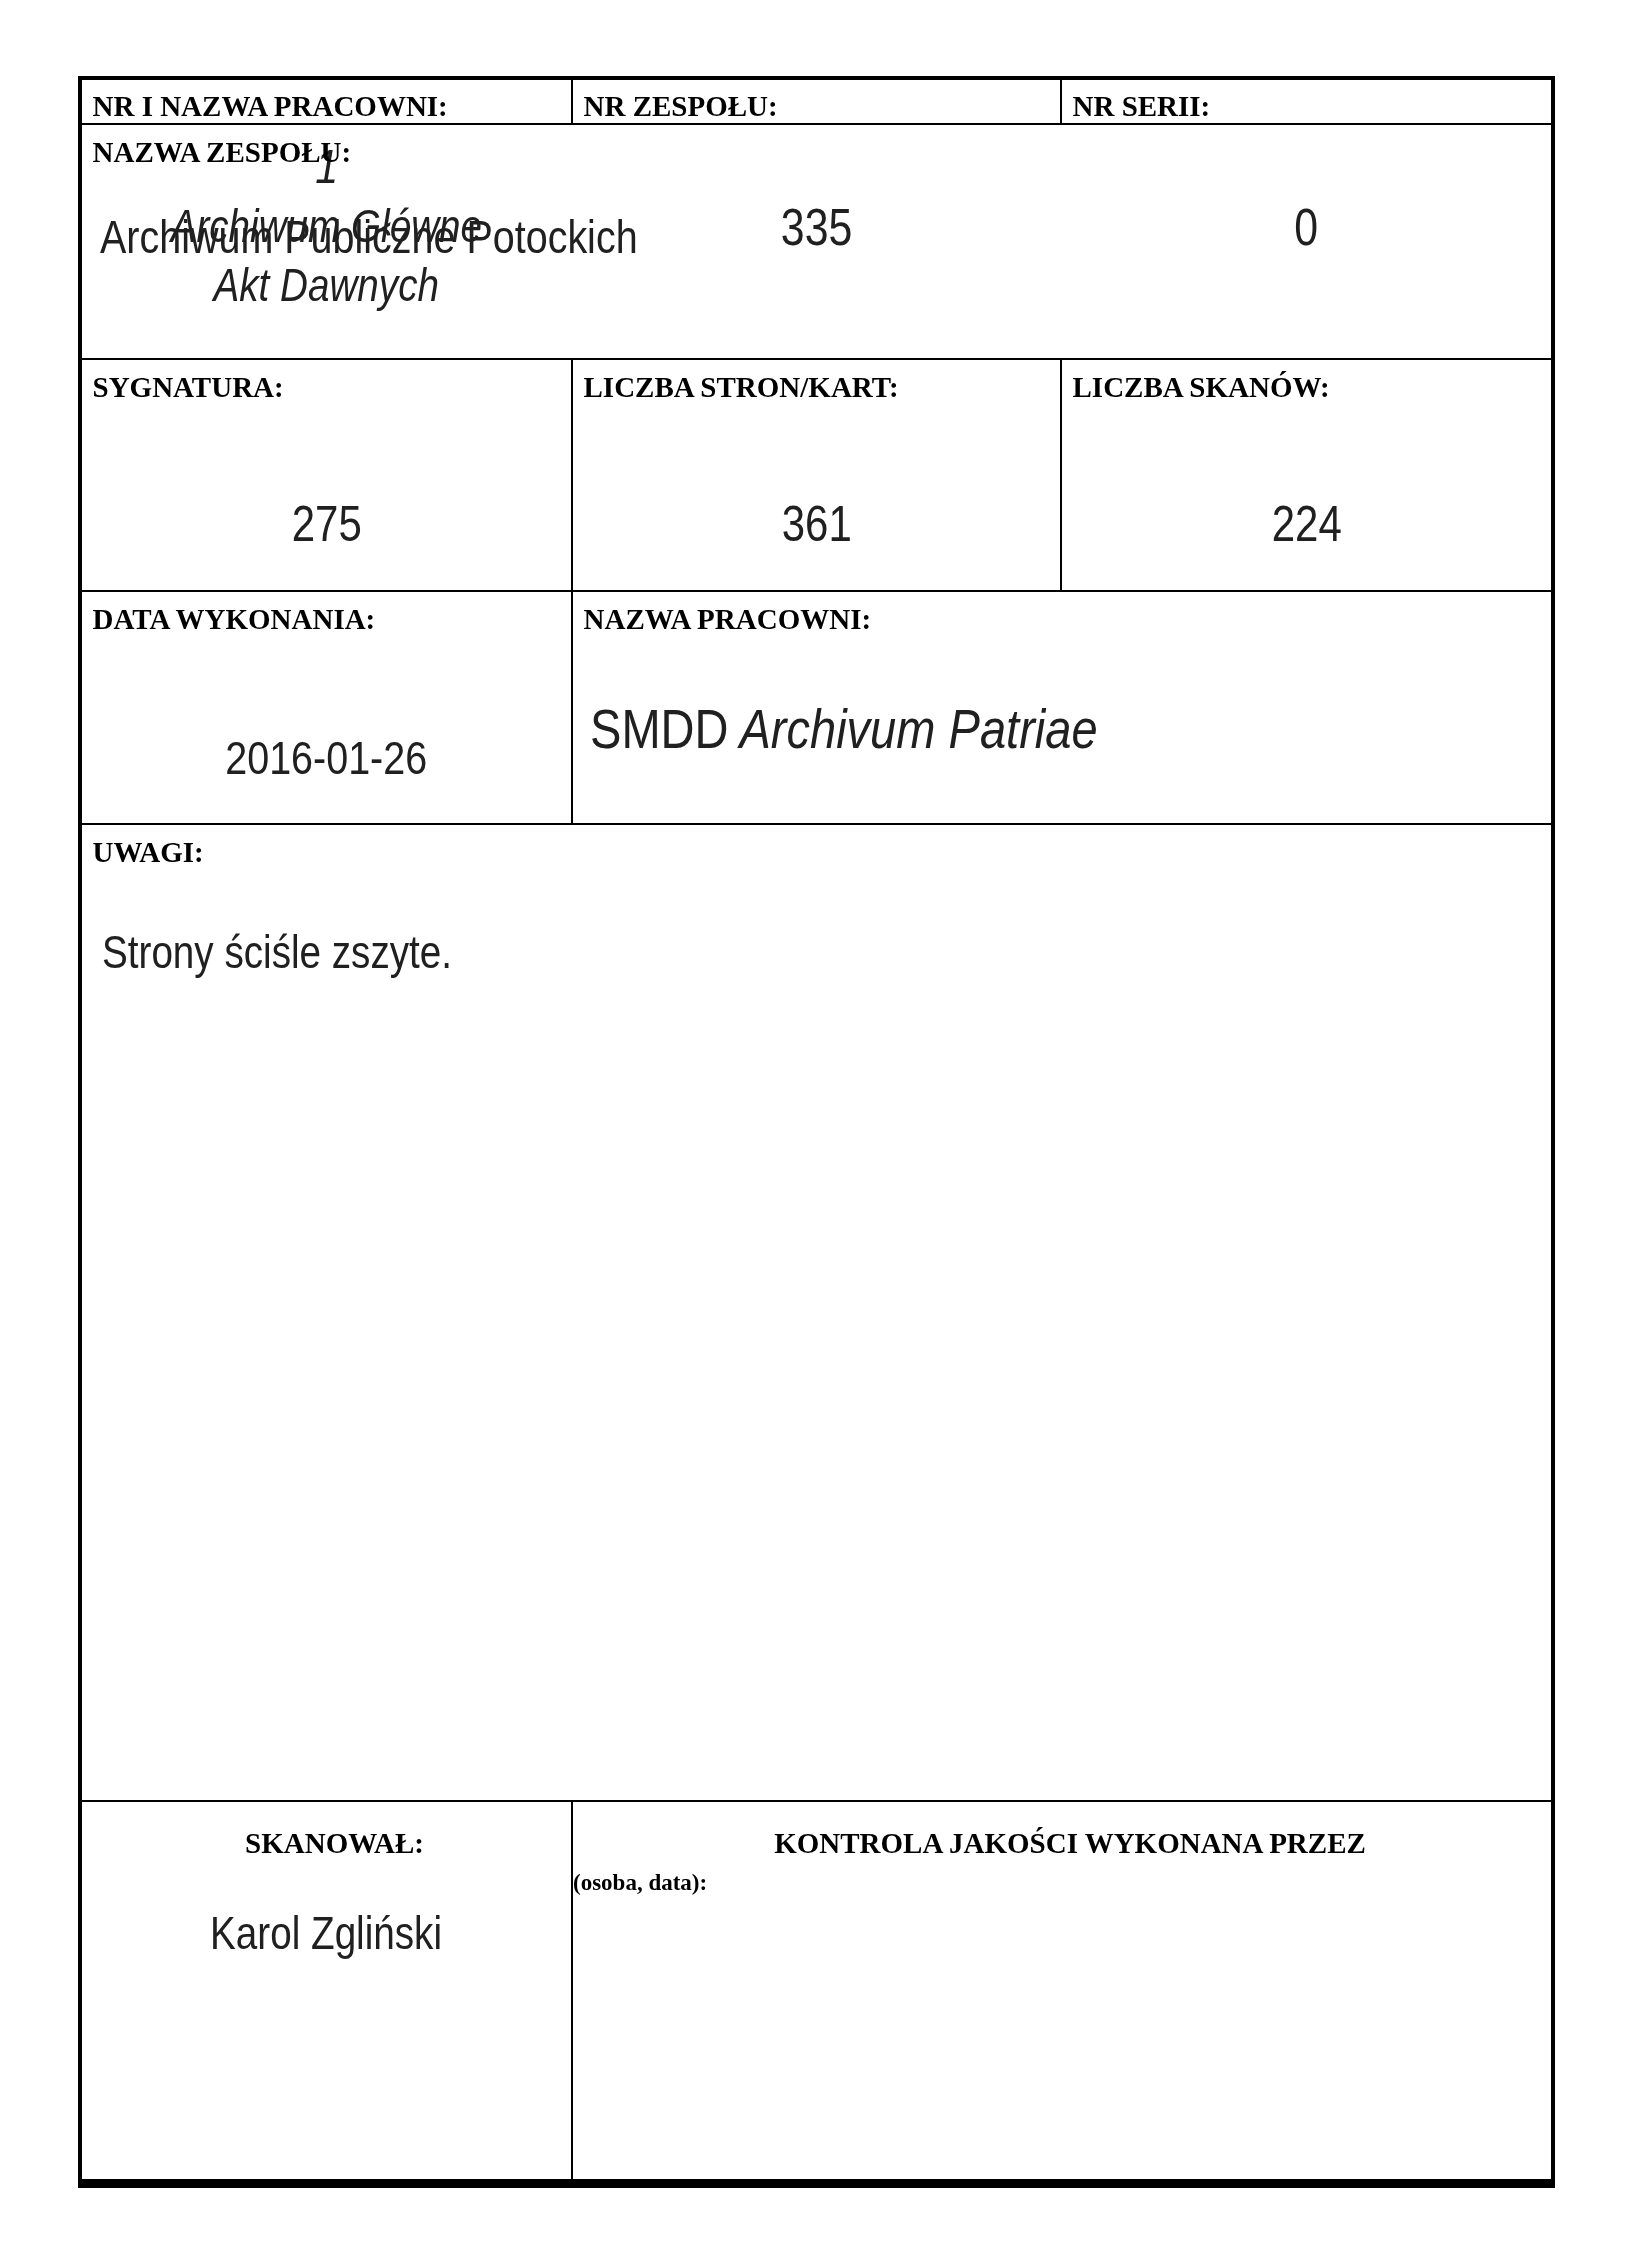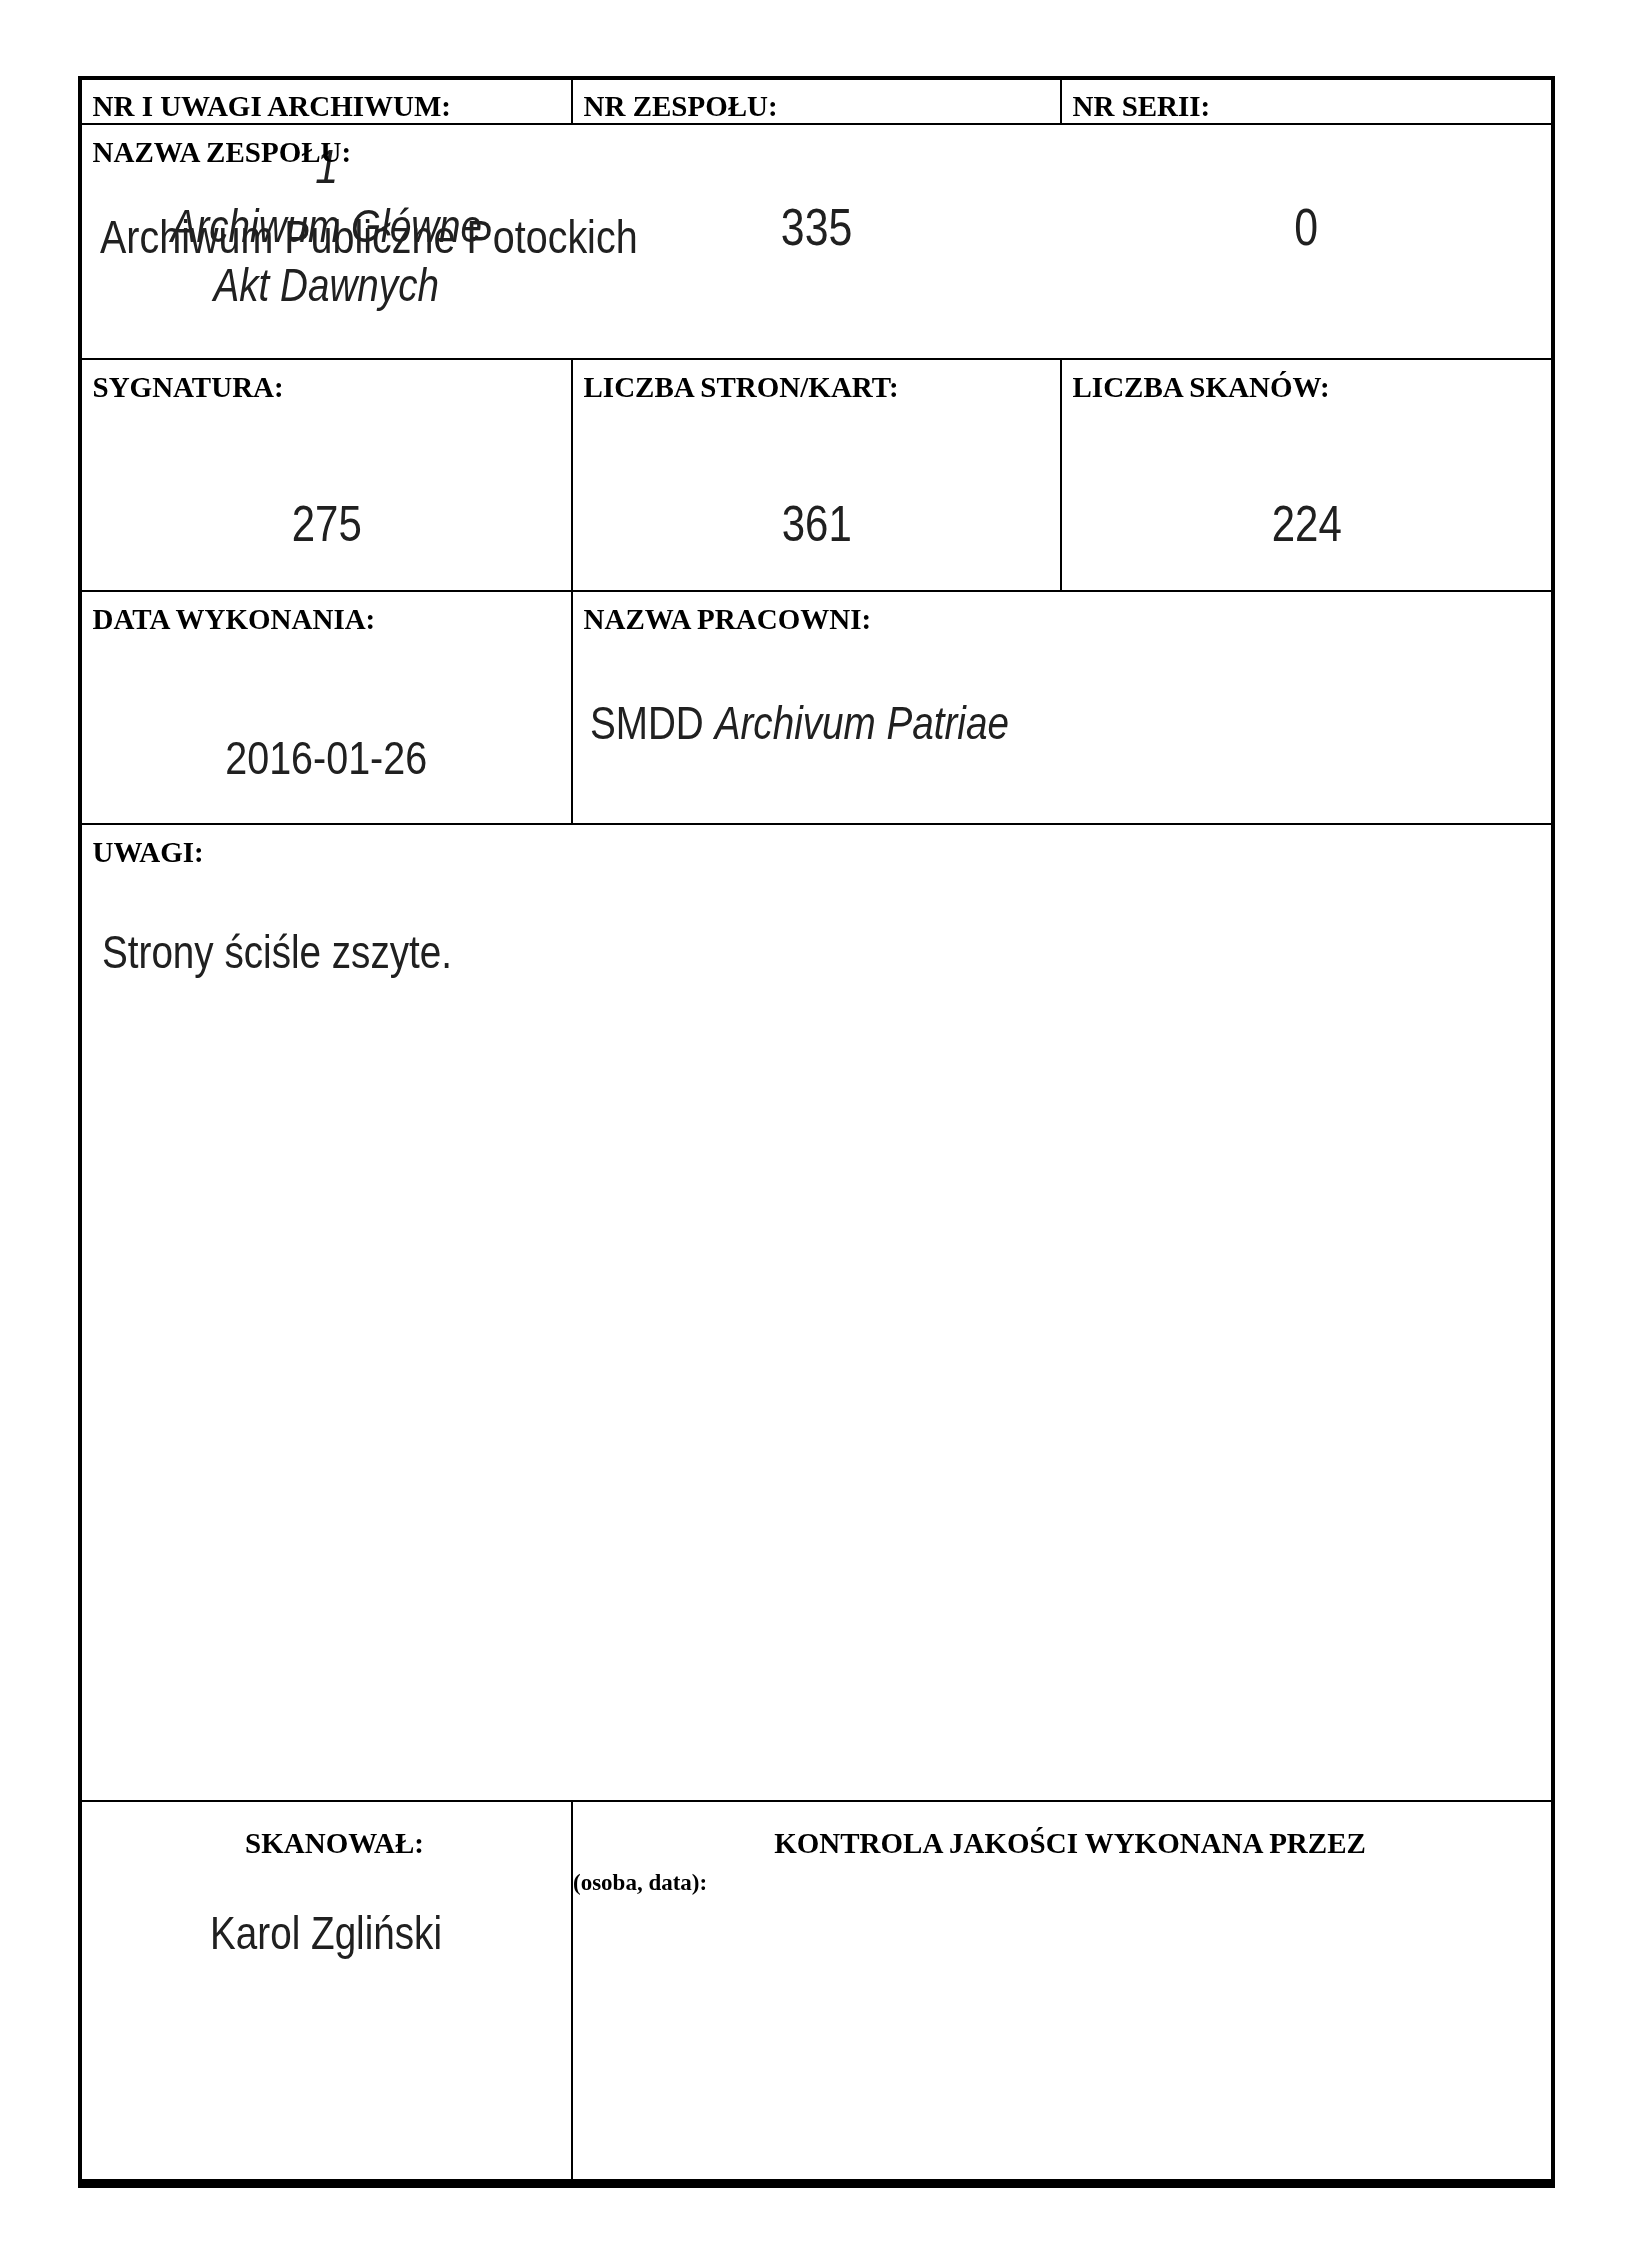--- a/index.html
+++ b/index.html
@@ -24,38 +24,38 @@
   .xcenter{left:0;right:0;text-align:center;}
   .it{font-style:italic;}
   
   .v-archive{top:57px;font-size:46px;line-height:58px;}
   .v-archive .num{font-size:49px;}
   .v-zespol-nr{top:118px;font-size:51px;}
   .v-serii{top:118px;font-size:51px;}
   .v-zespol-name{top:84px;left:18.4px;font-size:47px;}
   .v-mid{top:135px;font-size:50px;}
   .v-date{top:138px;font-size:47px;}
-  .v-pracownia{top:104px;left:17px;font-size:46px;}
+  .v-pracownia{top:104px;left:17px;font-size:56px;}
   .v-pracownia .sp{margin-right:13px;}
   .v-uwagi{top:100px;left:20px;font-size:46px;}
   .v-skanowal{top:104px;font-size:46px;}
   .l-skanowal{position:absolute;top:14.5px;left:0;right:0;}
   .l-qc1{position:absolute;top:14.5px;left:0;right:0;}
   .l-qc2{position:absolute;top:68px;left:0;right:0;
          font-weight:700;font-size:23px;color:#000;}
 </style>
 </head>
 <body>
 
 <div class="page">
   <div class="grid">
 
     <div class="row first">
       <div class="cell c-first w-col">
-        <div class="label">NR I UWAGI ARCHIWUM:</div>
+        <div class="label">NR I NAZWA PRACOWNI:</div>
         <div class="abs xcenter v-archive">
           <div><span class="val cond it num">1</span></div>
           <div><span class="val cond it">Archiwum Główne</span></div>
           <div><span class="val cond it">Akt Dawnych</span></div>
         </div>
       </div>
       <div class="cell w-col">
         <div class="label">NR ZESPOŁU:</div>
         <div class="abs xcenter v-zespol-nr">
           <span class="val cond">335</span>

